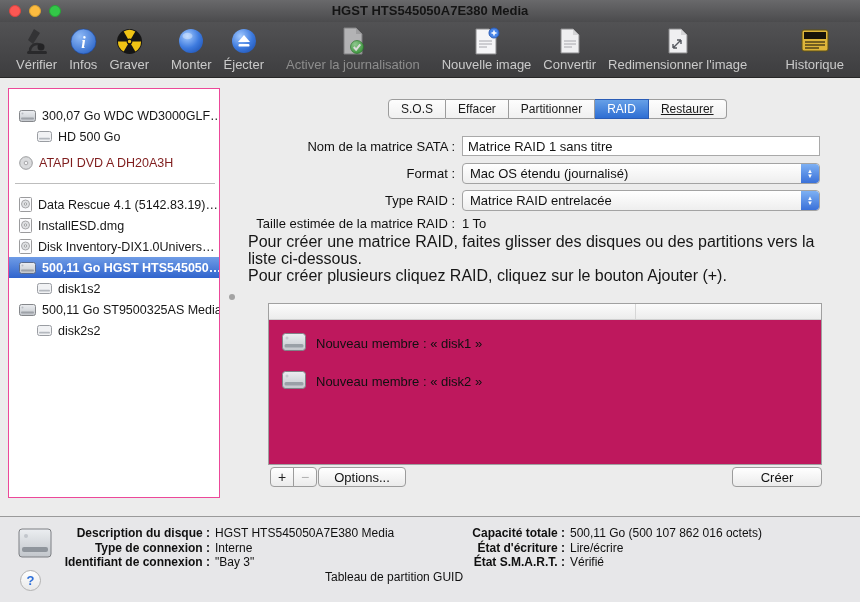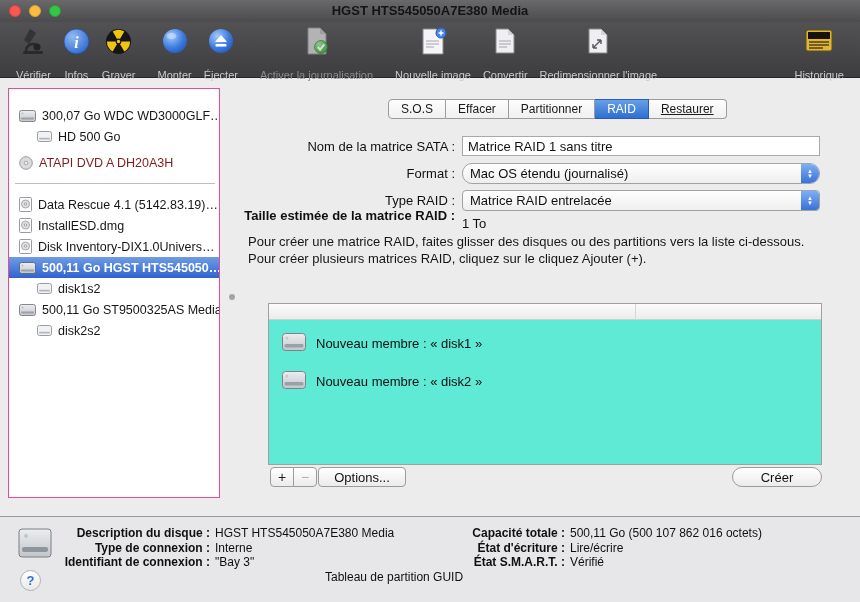--- a/index.html
+++ b/index.html
@@ -18,21 +18,21 @@
   .light.green{background:#33c748;border:1px solid #29a138;}
   .win-title{position:absolute;left:0;right:0;top:3px;text-align:center;
              font-size:13px;font-weight:bold;color:#141414;}
 
   
   .toolbar{position:absolute;top:22px;left:0;right:0;height:56px;box-sizing:border-box;
            background:linear-gradient(#525254,#3d3d3f);border-bottom:1px solid #262626;
            display:flex;align-items:flex-start;padding:3px 10px 0 10px;}
   .tb-item{display:flex;flex-direction:column;align-items:center;margin:0 6px;cursor:default;}
   .tb-icon{height:32px;display:flex;align-items:center;justify-content:center;}
-  .tb-label{font-size:11px;color:#cacaca;white-space:nowrap;margin-top:12px;}
+  .tb-label{font-size:13px;color:#cacaca;white-space:nowrap;margin-top:0px;}
   .tb-item.disabled .tb-label{color:#8d8d8d;}
   .tb-item.disabled .tb-icon{opacity:.8;}
   .tb-spacer{flex:1;}
   .gap-l{margin-left:16px;}
 
   
   .sidebar{position:absolute;left:8px;top:88px;width:212px;height:410px;background:#ffffff;
            border:1px solid #ec4899;box-sizing:border-box;padding-top:16px;}
   .sb-row{display:flex;align-items:center;height:21px;padding-left:10px;gap:6px;
           font-size:12.5px;color:#161616;white-space:nowrap;overflow:hidden;}
@@ -54,63 +54,63 @@
   .tab:first-child{border-left:1px solid #9c9c9c;border-radius:4px 0 0 4px;}
   .tab:last-child{border-radius:0 4px 4px 0;text-decoration:underline;}
   .tab.selected{background:linear-gradient(#66a0e7,#2e6ed3);color:#fff;border-color:#2a5cb5;}
 
   
   .form-label{position:absolute;width:222px;text-align:right;font-size:13px;color:#101010;
               white-space:nowrap;}
   .lbl-name{left:233px;top:139px;}
   .lbl-format{left:233px;top:166px;}
   .lbl-type{left:233px;top:193px;}
-  .lbl-size{left:233px;top:208px;font-weight:bold;}
+  .lbl-size{left:233px;top:216px;}
   .size-value{position:absolute;left:462px;top:216px;font-size:13px;color:#101010;}
   .field-name{position:absolute;left:462px;top:136px;width:358px;height:20px;}
   input.text-field{width:100%;height:100%;border:1px solid #a9a9a9;font-size:13px;
                    padding:0 5px;box-sizing:border-box;background:#fff;font-family:inherit;
                    color:#111;outline:none;}
   .popup{position:absolute;width:358px;height:21px;background:linear-gradient(#ffffff,#eeeeee);
          border:1px solid #a3a3a3;border-radius:4px;display:flex;align-items:center;
          box-sizing:border-box;overflow:hidden;}
-  .popup-format{left:462px;top:163px;border-radius:10px;}
+  .popup-format{left:462px;top:163px;}
   .popup-type{left:462px;top:190px;}
   .popup-text{flex:1;font-size:13px;padding-left:7px;color:#101010;white-space:nowrap;}
   .popup-cap{width:18px;align-self:stretch;background:linear-gradient(#7db0f3,#3a71d9);
              border-radius:0 3px 3px 0;display:flex;flex-direction:column;align-items:center;
              justify-content:center;color:#fff;}
   .popup-cap span{font-size:6px;line-height:5px;}
 
-  .instructions{position:absolute;left:248px;top:233px;width:592px;font-size:13px;
+  .instructions{position:absolute;left:248px;top:233px;width:592px;font-size:16px;
                 color:#161616;line-height:17px;}
 
   
-  .member-list{position:absolute;left:268px;top:303px;width:554px;height:162px;background:#5eead4;
+  .member-list{position:absolute;left:268px;top:303px;width:554px;height:162px;background:#be185d;
                border:1px solid #a0a0a0;box-sizing:border-box;}
   .ml-header{height:15px;background:linear-gradient(#fbfbfb,#ececec);border-bottom:1px solid #cfcfcf;
              position:relative;}
   .ml-coldiv{position:absolute;right:185px;top:0;bottom:0;width:1px;background:#d6d6d6;}
   .ml-rows{padding-top:4px;}
   .ml-row{display:flex;align-items:center;height:38px;padding-left:13px;gap:10px;
           font-size:13px;color:#101010;}
 
   
   .small-btn{position:absolute;top:467px;width:24px;height:20px;box-sizing:border-box;
              background:linear-gradient(#ffffff,#ebebeb);border:1px solid #9c9c9c;
              font-size:14px;display:flex;align-items:center;justify-content:center;color:#222;
              cursor:default;}
   .btn-add{left:270px;border-radius:4px 0 0 4px;}
   .btn-remove{left:293px;border-radius:0 4px 4px 0;color:#b0b0b0;}
   .btn{position:absolute;top:467px;height:20px;box-sizing:border-box;
        background:linear-gradient(#ffffff,#ebebeb);border:1px solid #9c9c9c;border-radius:4px;
        font-size:13px;display:flex;align-items:center;justify-content:center;color:#111;
        cursor:default;}
   .btn-options{left:318px;width:88px;}
-  .btn-create{left:732px;width:90px;border-radius:10px;}
+  .btn-create{left:732px;width:90px;}
 
   
   .info-panel{position:absolute;left:0;top:516px;width:860px;height:86px;
               background:#e7e7e9;border-top:1px solid #9a9a9a;}
   .big-disk{position:absolute;left:18px;top:11px;}
   .help-btn{position:absolute;left:20px;top:53px;width:21px;height:21px;border-radius:50%;
             background:linear-gradient(#ffffff,#e9e9e9);border:1px solid #b2b2b2;
             color:#2d6fd9;font-weight:bold;font-size:13px;display:flex;align-items:center;
             justify-content:center;box-sizing:border-box;}
   .info-col{position:absolute;top:9px;font-size:12px;color:#101010;}
@@ -413,21 +413,21 @@
         <span>▲</span>
         <span>▼</span>
       </span>
   </div>
 
   <div class="form-label lbl-size">Taille estimée de la matrice RAID :</div>
   <div class="size-value">1 To</div>
 
   <div class="instructions">
     <div>Pour créer une matrice RAID, faites glisser des disques ou des partitions vers la liste ci-dessous.</div>
-    <div>Pour créer plusieurs matrices RAID, cliquez sur le cliquez Ajouter (+).</div>
+    <div>Pour créer plusieurs cliquez RAID, cliquez sur le bouton Ajouter (+).</div>
   </div>
 
   <div class="member-list">
     <div class="ml-header">
       <span class="ml-coldiv"></span>
     </div>
     <div class="ml-rows">
       <div class="ml-row">
         <span>
           <svg width="24" height="18" viewBox="0 0 24 18">

